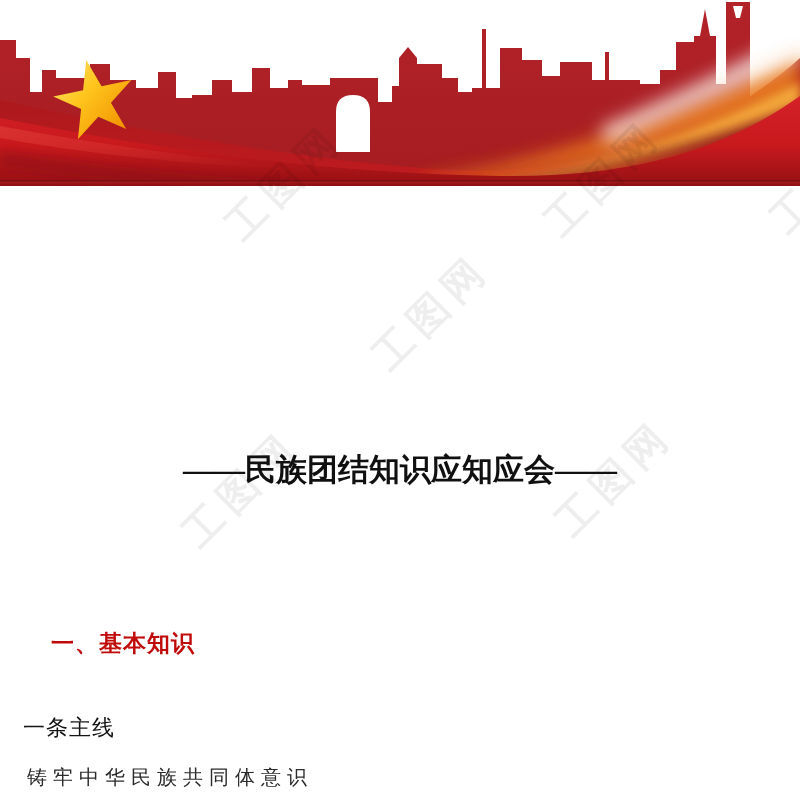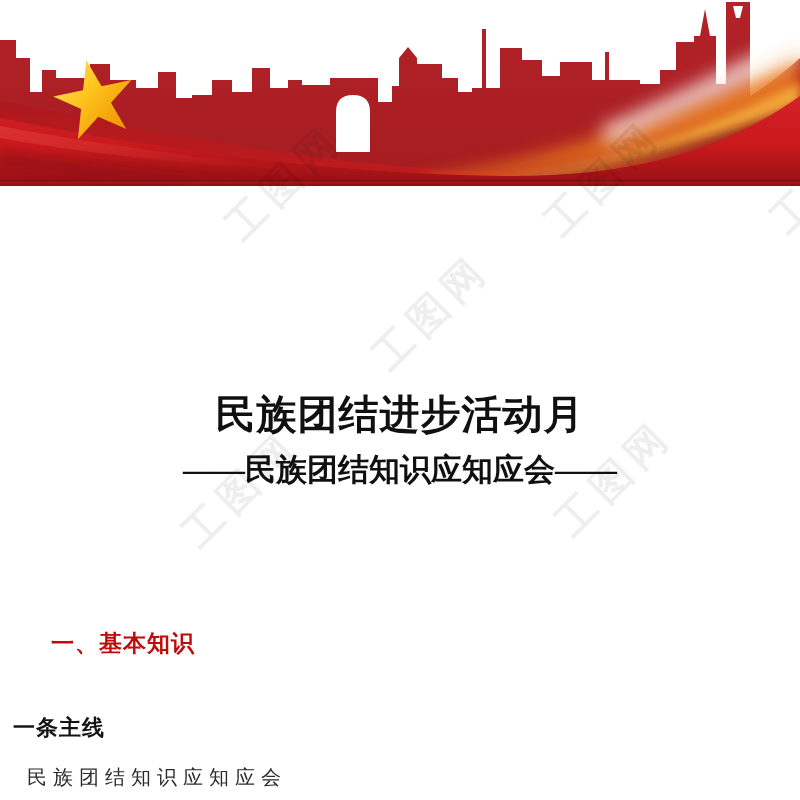--- a/index.html
+++ b/index.html
@@ -34,23 +34,23 @@
     position:absolute;left:0;right:0;top:449px;text-align:center;
     font-size:31px;font-weight:bold;color:#101010;
   }
   .sec-heading{
     position:absolute;left:28px;top:628px;
     font-size:23px;font-weight:bold;letter-spacing:1px;
     color:var(--accent-red,#c00b0b);
     margin-left:23px;
   }
   .sec-subheading{
-    position:absolute;left:13px;top:713px;
+    position:absolute;left:23px;top:713px;
     font-family:"Liberation Sans","DejaVu Sans",sans-serif;
-    font-size:22px;font-weight:bold;color:#141414;letter-spacing:1px;
+    font-size:22px;font-weight:normal;color:#141414;letter-spacing:1px;
   }
   .sec-body{
     position:absolute;left:27px;top:764px;
     font-size:20px;font-weight:normal;color:#2b2b2b;letter-spacing:6px;
   }
 </style>
 </head>
 <body>
 
 <div class="screen">
@@ -142,19 +142,18 @@
   <div class="wm wm4">
       <span>工图网</span>
     </div>
   <div class="wm wm5">
       <span>工图网</span>
     </div>
   <div class="wm wm6">
       <span>工图网</span>
     </div>
 
-  <div class="doc-title">民族团结进步活动月</div>
   <div class="doc-subtitle">——民族团结知识应知应会——</div>
   <div class="sec-heading">一、基本知识</div>
   <div class="sec-subheading">一条主线</div>
-  <div class="sec-body">民族团结知识应知应会</div>
+  <div class="sec-body">铸牢中华民族共同体意识</div>
 
 </div>
 
 </body></html>

